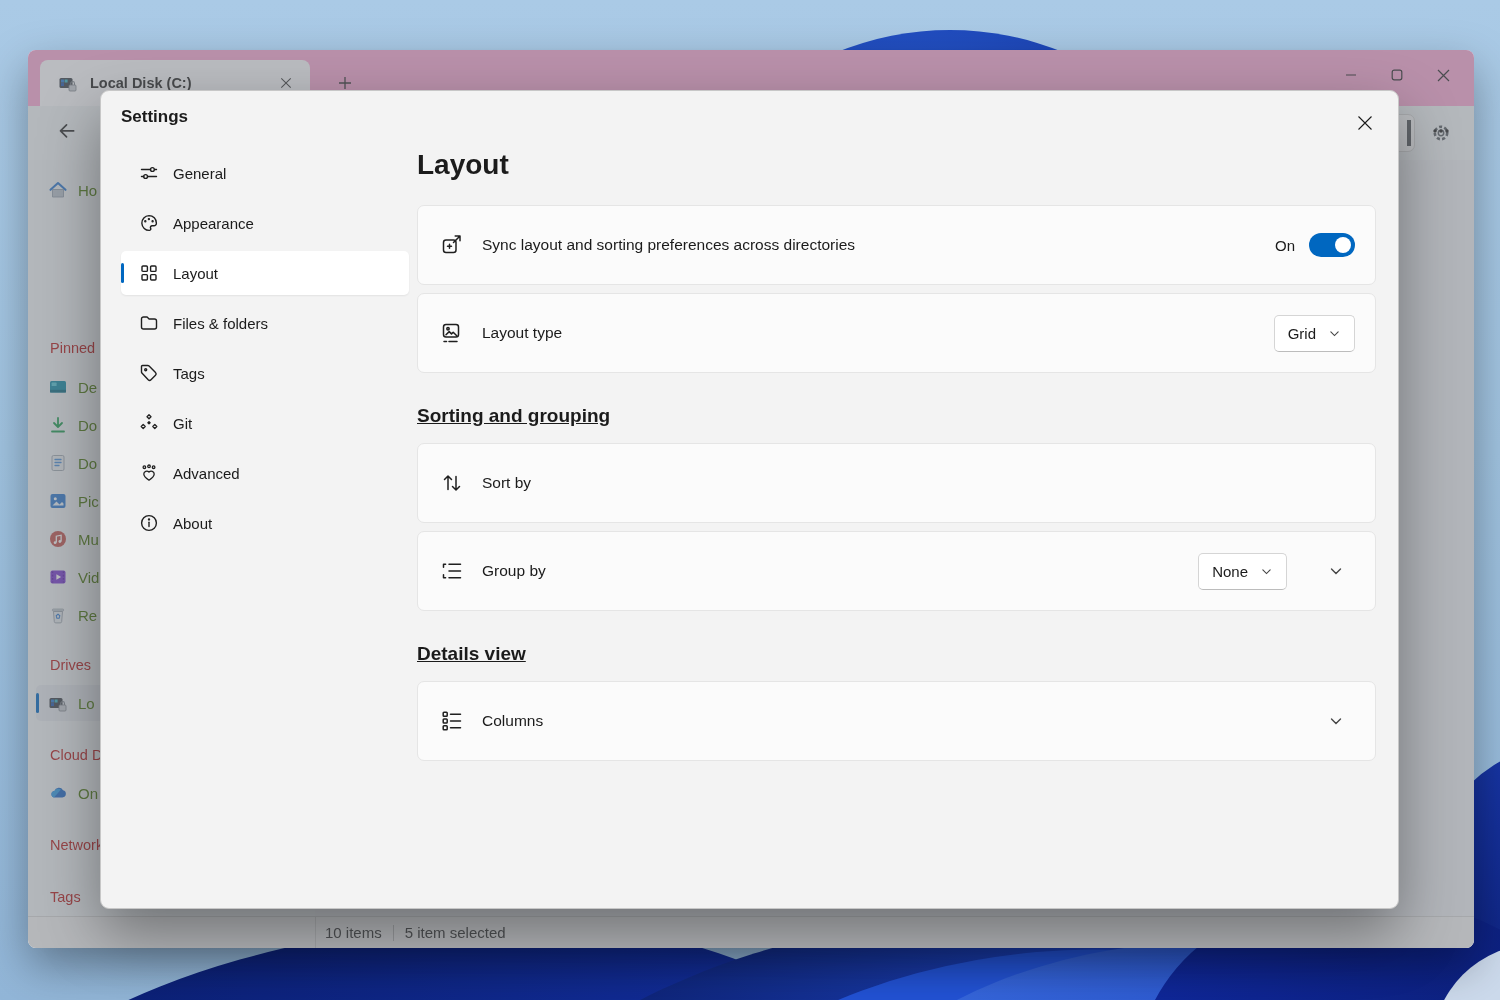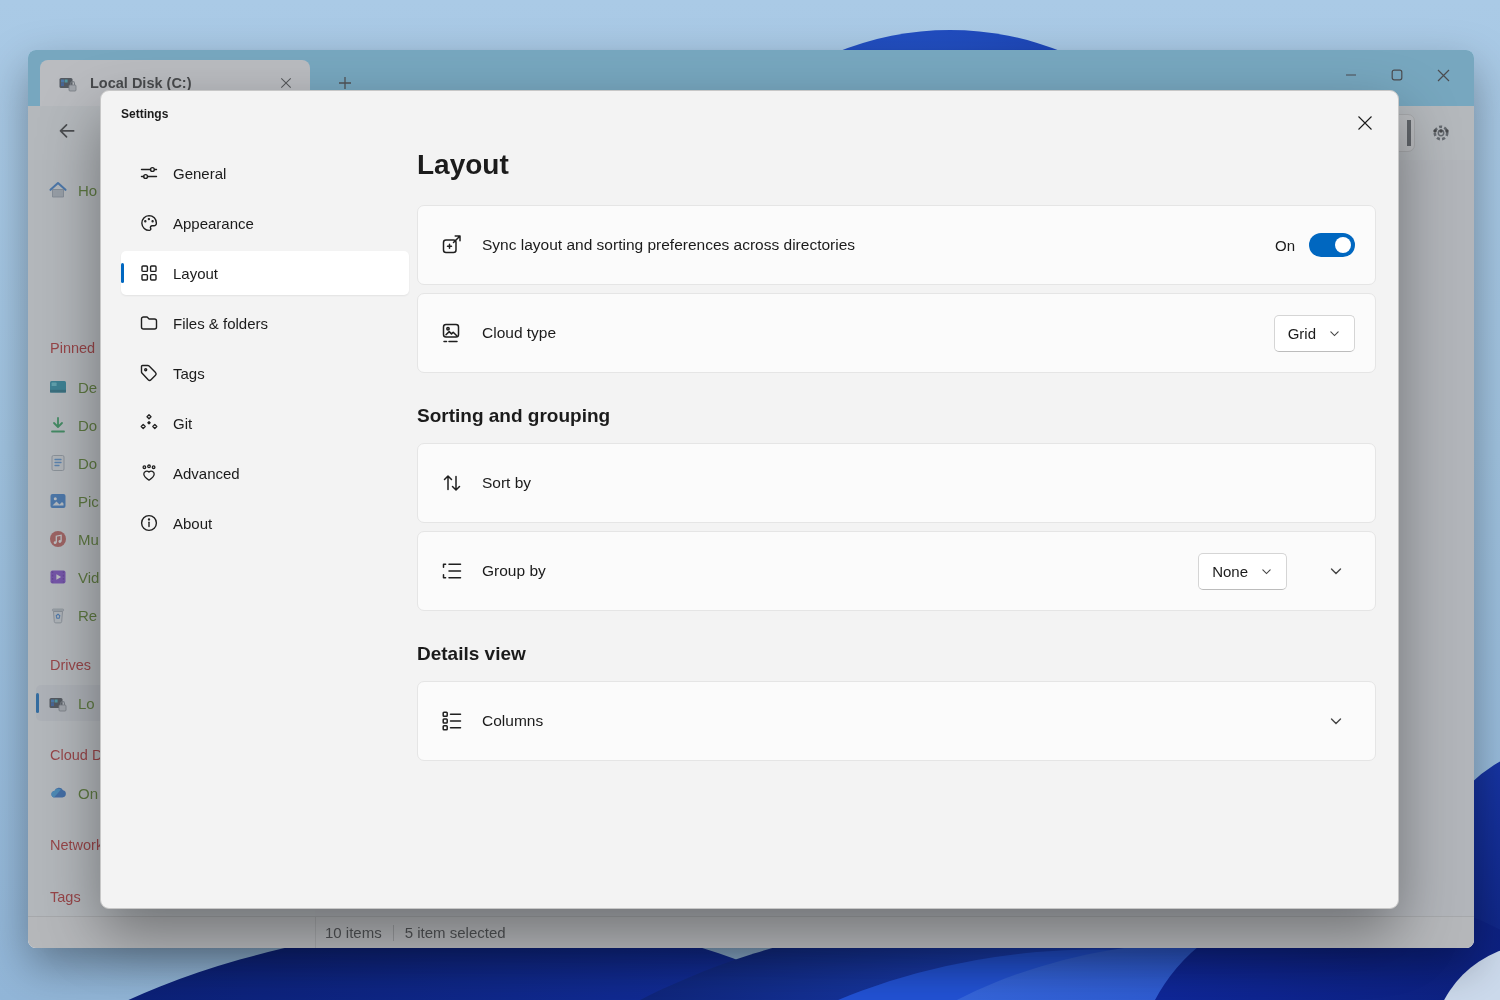--- a/index.html
+++ b/index.html
@@ -24,21 +24,21 @@
   .p-4 { left:860px;  top:952px; width:500px; height:210px; transform:rotate(-12deg);
          background:linear-gradient(90deg,#3a6ce2,#2a55cc); }
   .p-5 { left:1130px; top:900px; width:520px; height:420px; transform:rotate(20deg);
          background:linear-gradient(90deg,#10289a,#0b1d72); }
   .p-6 { left:1432px; top:944px; width:210px; height:210px; background:#ccdaec; }
 
   
   #app-window { left:28px; top:50px; width:1446px; height:898px; border-radius:8px;
                 background:#eceff2; overflow:hidden;
                 box-shadow:0 18px 45px rgba(0,0,0,0.35); }
-  .titlebar { position:absolute; left:0; top:0; width:100%; height:56px; background:#7dd3fc; }
+  .titlebar { position:absolute; left:0; top:0; width:100%; height:56px; background:#f9a8d4; }
   .tab { position:absolute; left:12px; top:10px; width:270px; height:46px;
          background:#fbfcfd; border-radius:8px 8px 0 0; display:flex; align-items:center;
          padding:0 10px 0 18px; }
   .tab-label { font-size:14.5px; font-weight:bold; color:#242424; margin-left:12px; flex:1;
                white-space:nowrap; overflow:hidden; }
   .icon-btn { display:flex; align-items:center; justify-content:center; cursor:default; }
   .tab-close { width:28px; height:28px; border-radius:4px; }
   .newtab { position:absolute; left:302px; top:18px; width:30px; height:30px; border-radius:4px; }
   .win-controls { position:absolute; right:8px; top:8px; display:flex; }
   .win-btn { width:46px; height:34px; display:flex; align-items:center; justify-content:center; }
@@ -67,35 +67,35 @@
   .status-div { position:absolute; left:287px; top:0; width:1px; height:32px; background:#d6d6d6; }
   .status-sep { width:1px; height:16px; background:#bdbdbd; margin:0 11px; }
 
   .dim-overlay { position:absolute; left:0; top:0; width:100%; height:100%;
                  background:rgba(112,117,123,0.47); }
 
   
   #dialog { left:100px; top:90px; width:1299px; height:819px; background:#f3f3f3;
             border:1px solid #c7c7c7; border-radius:9px; z-index:10;
             box-shadow:0 25px 60px rgba(0,0,0,0.38); overflow:hidden; }
-  .dlg-title { position:absolute; left:20px; top:16px; font-size:12px; font-weight:bold; }
+  .dlg-title { position:absolute; left:20px; top:16px; font-size:17px; font-weight:bold; }
   .dlg-close { position:absolute; right:14px; top:13px; width:38px; height:38px; border-radius:5px; }
 
   .dlg-nav { position:absolute; left:20px; top:60px; width:288px; }
   .nav-item { position:relative; width:288px; height:44px; margin-bottom:6px; display:flex;
               align-items:center; border-radius:5px; }
   .nav-item .nicon { width:20px; height:20px; margin-left:18px; flex:none; }
   .nav-item .nlabel { margin-left:14px; font-size:15px; }
   .nav-item.selected { background:#ffffff; box-shadow:0 1px 2px rgba(0,0,0,0.07); }
   .nav-pill { position:absolute; left:0; top:12px; width:3px; height:20px;
               background:#0067c0; border-radius:2px; }
 
   .dlg-content { position:absolute; left:316px; top:56px; width:959px; }
   .content-title { font-size:28px; font-weight:bold; line-height:36px; }
-  .section-h { font-size:19px; font-weight:bold; line-height:26px; margin-top:30px; }
+  .section-h { font-size:19px; font-weight:bold; line-height:26px; margin-top:30px;text-decoration:underline; }
   .card { width:100%; height:80px; background:#fbfbfb; border:1px solid #e5e5e5;
           border-radius:7px; display:flex; align-items:center; padding:0 20px 0 22px; }
   .card + .card { margin-top:8px; }
   .card.mt { margin-top:22px; }
   .card .cicon { width:24px; height:24px; flex:none; }
   .card .clabel { margin-left:18px; font-size:15.5px; }
   .card .cright { margin-left:auto; display:flex; align-items:center; }
   .section-h + .card { margin-top:14px; }
 
   .toggle-label { font-size:15px; margin-right:14px; }
@@ -400,21 +400,21 @@
         </span>
       </div>
 
       <div class="card">
         <svg class="cicon" viewBox="0 0 24 24" fill="none" stroke="#1f1f1f" stroke-width="1.5" stroke-linecap="round" stroke-linejoin="round">
           <rect x="3.5" y="3.5" width="15" height="12.5" rx="2.5"></rect>
           <circle cx="8" cy="7.8" r="1.2"></circle>
           <path d="M6 13.8l3.2-3.2 2.3 2.3 1.7-1.7 3.3 3.3"></path>
           <path d="M4 20.5h2.5M9 20.5h8"></path>
         </svg>
-        <span class="clabel">Cloud type</span>
+        <span class="clabel">Layout type</span>
         <span class="cright">
           <span class="dropdown">
             <span class="dlabel">Grid</span>
             <span class="dchev">
               <svg width="13" height="13" viewBox="0 0 16 16" fill="none" stroke="#454545" stroke-width="1.4" stroke-linecap="round">
                   <path d="M3.5 6l4.5 4.5L12.5 6"></path>
                 </svg>
             </span>
           </span>
         </span>

